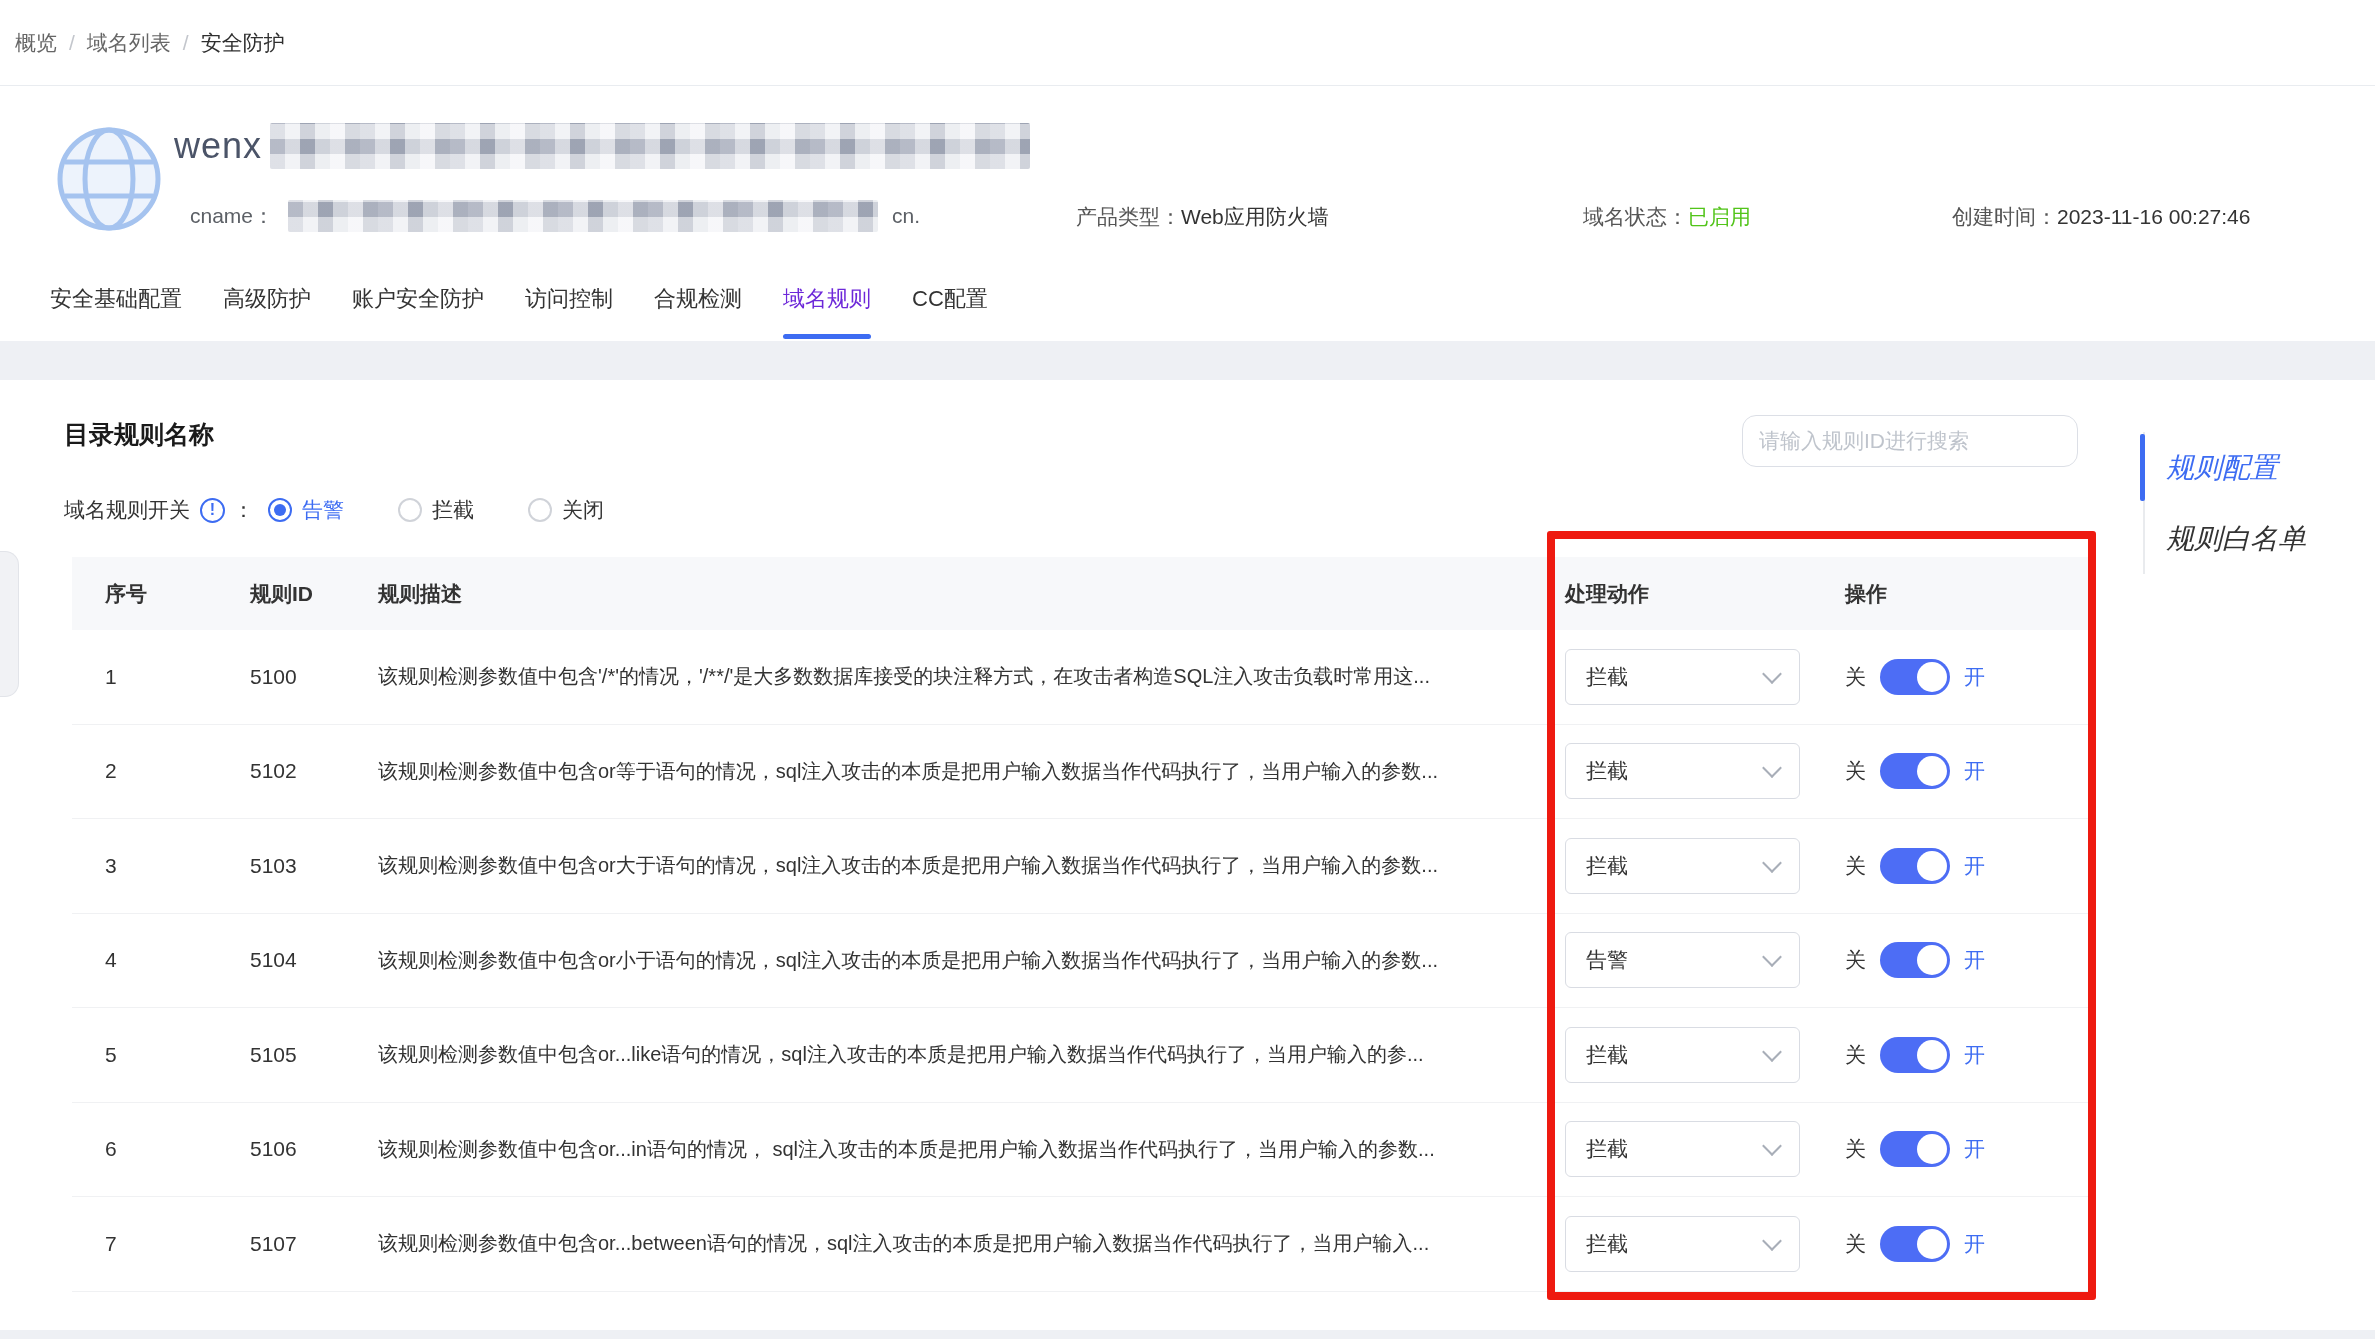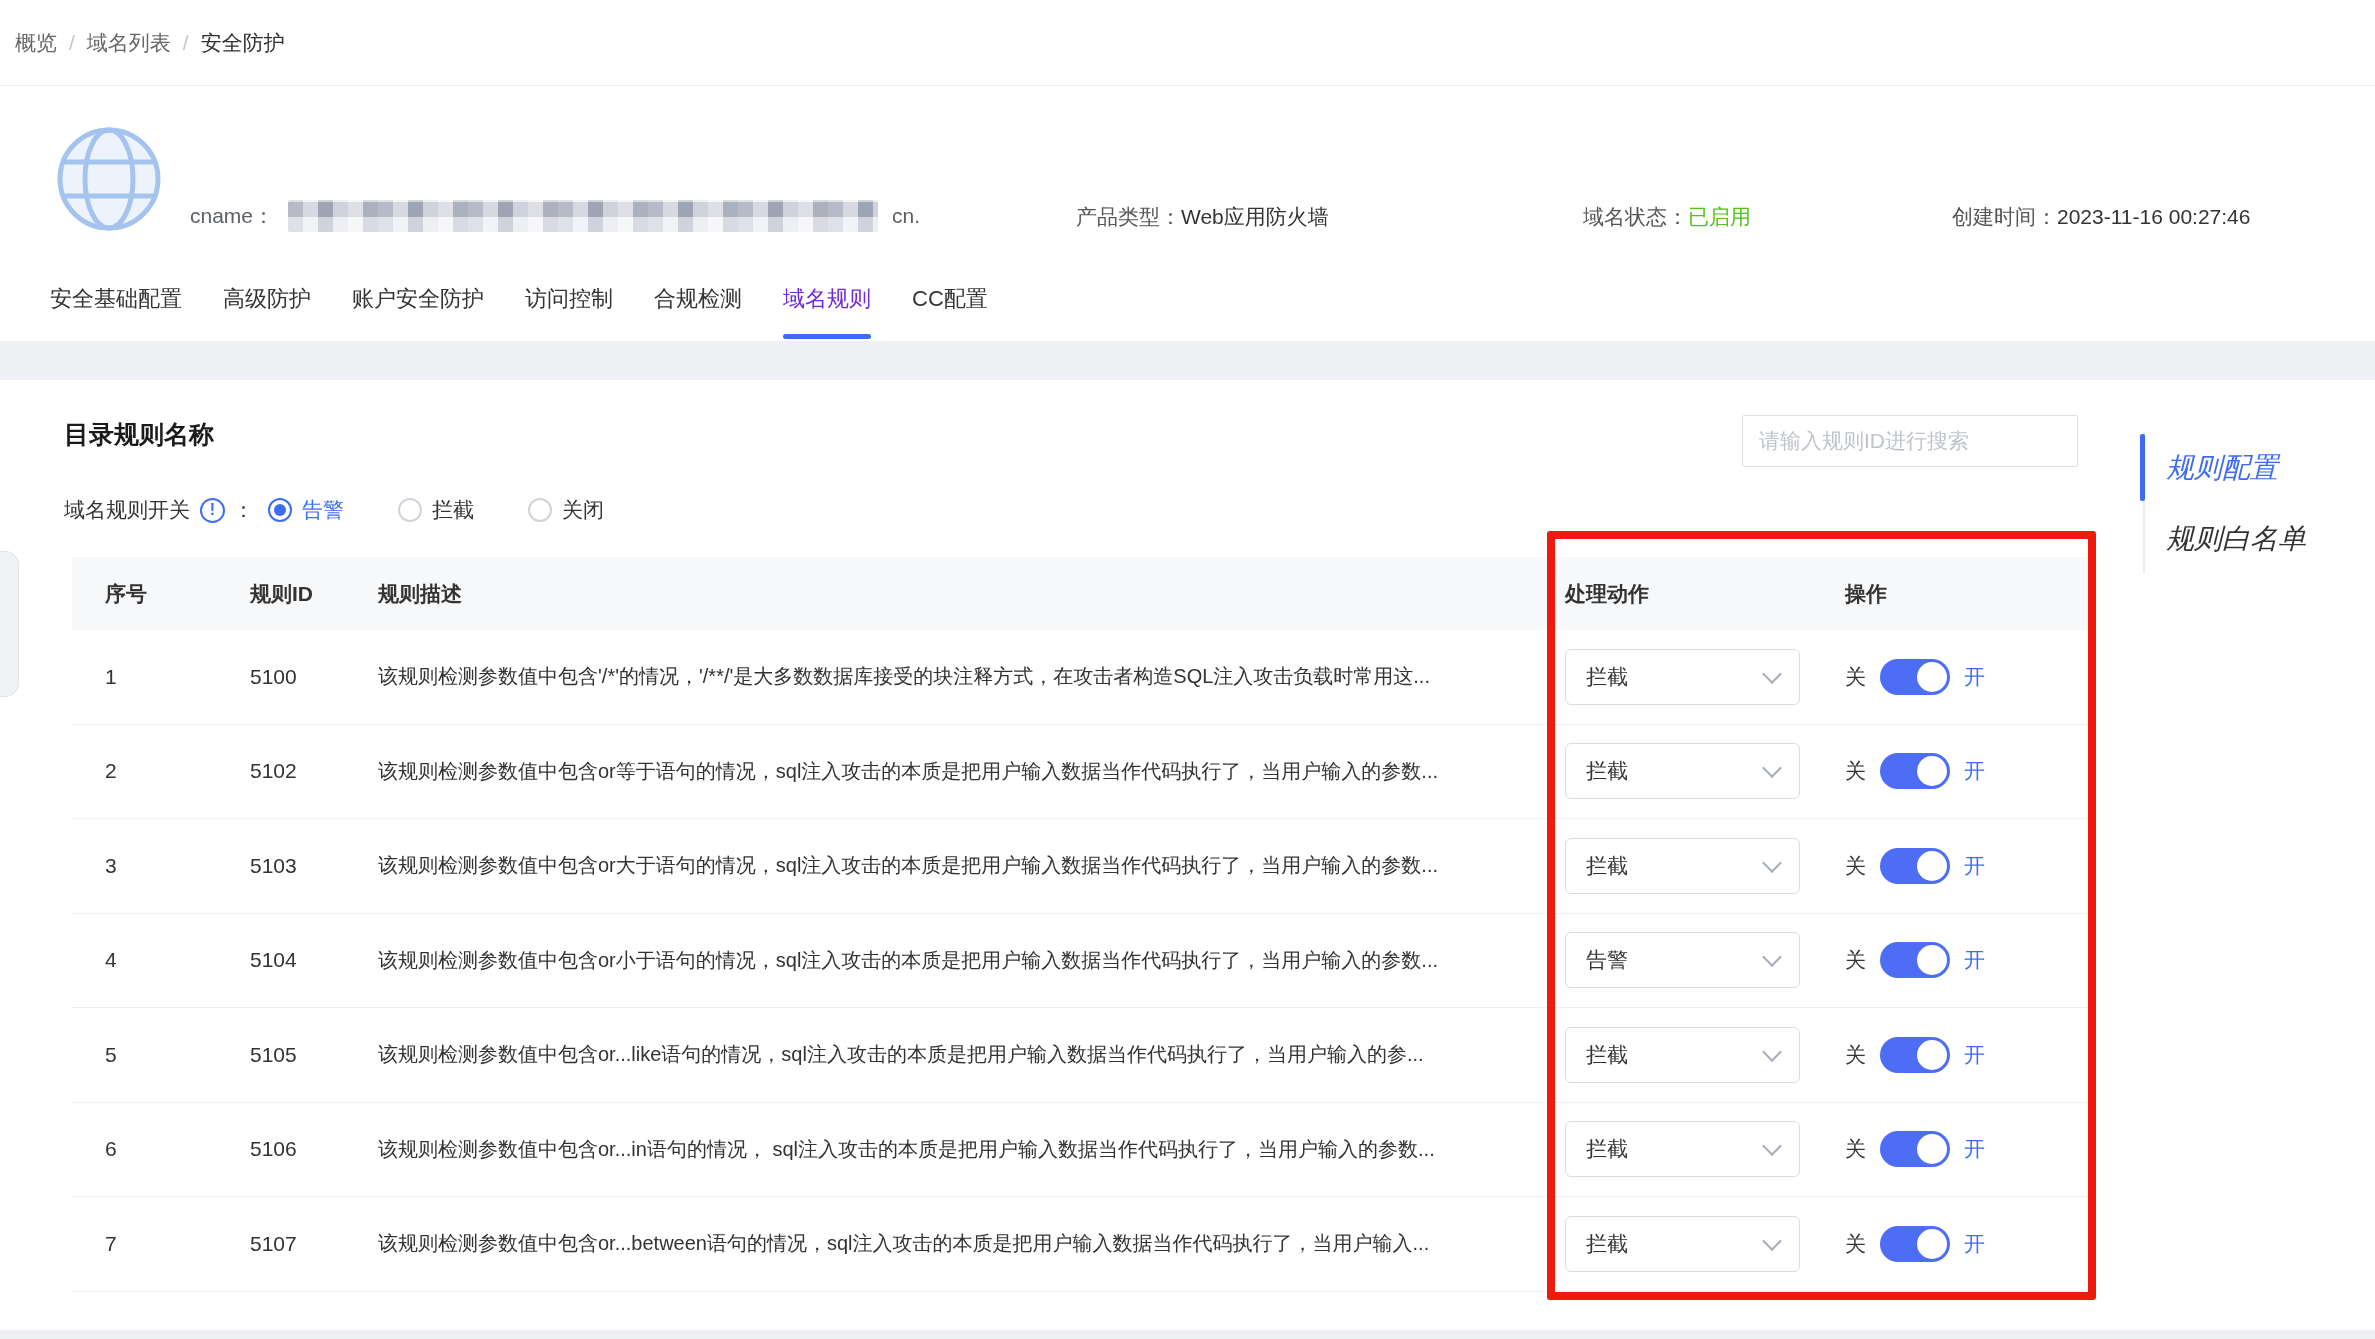--- a/index.html
+++ b/index.html
@@ -44,21 +44,21 @@
 
   
   .panel { position:absolute; left:0; top:380px; width:2375px; height:950px; background:#fff; }
 
   .drawer-handle { position:absolute; left:0; top:171px; width:19px; height:146px;
     background:#f1f2f5; border:1px solid #e2e4e9; border-left:none; border-radius:0 14px 14px 0; cursor:pointer; }
 
   .panel-title { position:absolute; left:64px; top:38px; font-size:25px; font-weight:bold; color:#1a1a1a; }
 
   .search-box { position:absolute; left:1742px; top:35px; width:336px; height:52px;
-    border:1px solid #dcdfe6; border-radius:2px; background:#fff; display:flex; align-items:center; }
+    border:1px solid #dcdfe6; border-radius:14px; background:#fff; display:flex; align-items:center; }
   .search-box input { border:none; outline:none; width:100%; height:100%; padding:0 16px;
     font-size:21px; color:#333; background:transparent; font-family:inherit; }
   .search-box input::placeholder { color:#bfc4cc; }
 
   .side-menu { position:absolute; left:2143px; top:52px; width:232px; border-left:2px solid #e9ebee; }
   .side-item { position:relative; height:71px; display:flex; align-items:center; padding-left:21px;
     font-size:28px; color:#333; cursor:pointer;font-style:italic; }
   .side-item.active { color:#3d6cf2; }
   .side-item.active::before { content:""; position:absolute; left:-5px; top:2px; bottom:2px; width:5px;
     background:#3d6cf2; border-radius:2px; }
@@ -118,20 +118,24 @@
     <span class="crumb current">安全防护</span>
   </div>
 
   <div class="header-sec">
     <svg class="globe" width="106" height="106" viewBox="0 0 106 106">
       <circle cx="53" cy="53" r="49" fill="#edf3fc" stroke="#a5c3ef" stroke-width="5"></circle>
       <ellipse cx="53" cy="53" rx="24" ry="49" fill="none" stroke="#a5c3ef" stroke-width="5"></ellipse>
       <line x1="9" y1="36" x2="97" y2="36" stroke="#a5c3ef" stroke-width="5"></line>
       <line x1="9" y1="70" x2="97" y2="70" stroke="#a5c3ef" stroke-width="5"></line>
     </svg>
+    <div class="title-row">
+      <span class="domain-prefix">wenx</span>
+      <div class="mosaic title-mosaic"></div>
+    </div>
     <div class="cname-row">
       <span class="cname-label">cname：</span>
       <div class="mosaic cname-mosaic"></div>
       <span class="cname-suffix">cn.</span>
     </div>
     <div class="meta-item meta-0">
       <span class="m-label">产品类型：</span><span class="m-value">Web应用防火墙</span>
     </div>
     <div class="meta-item meta-1">
       <span class="m-label">域名状态：</span><span class="m-value">已启用</span>

